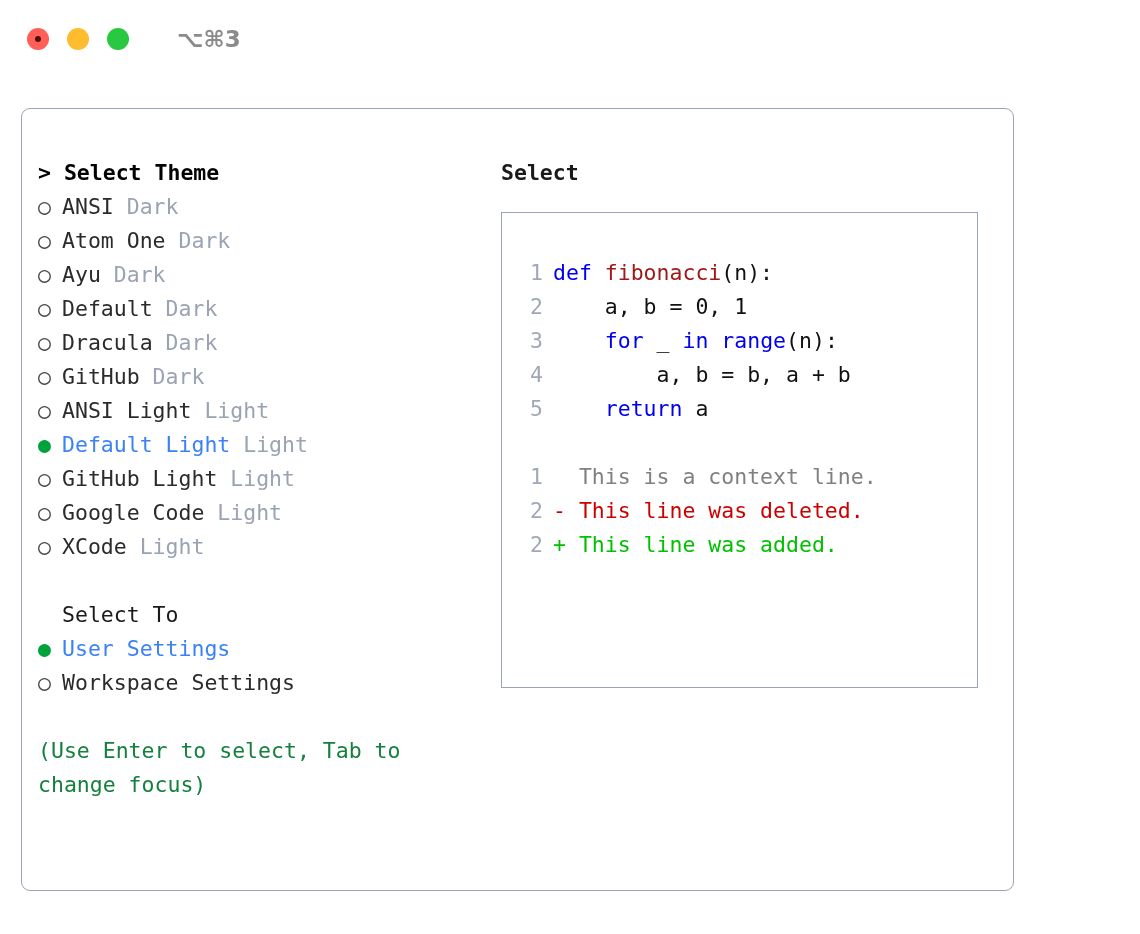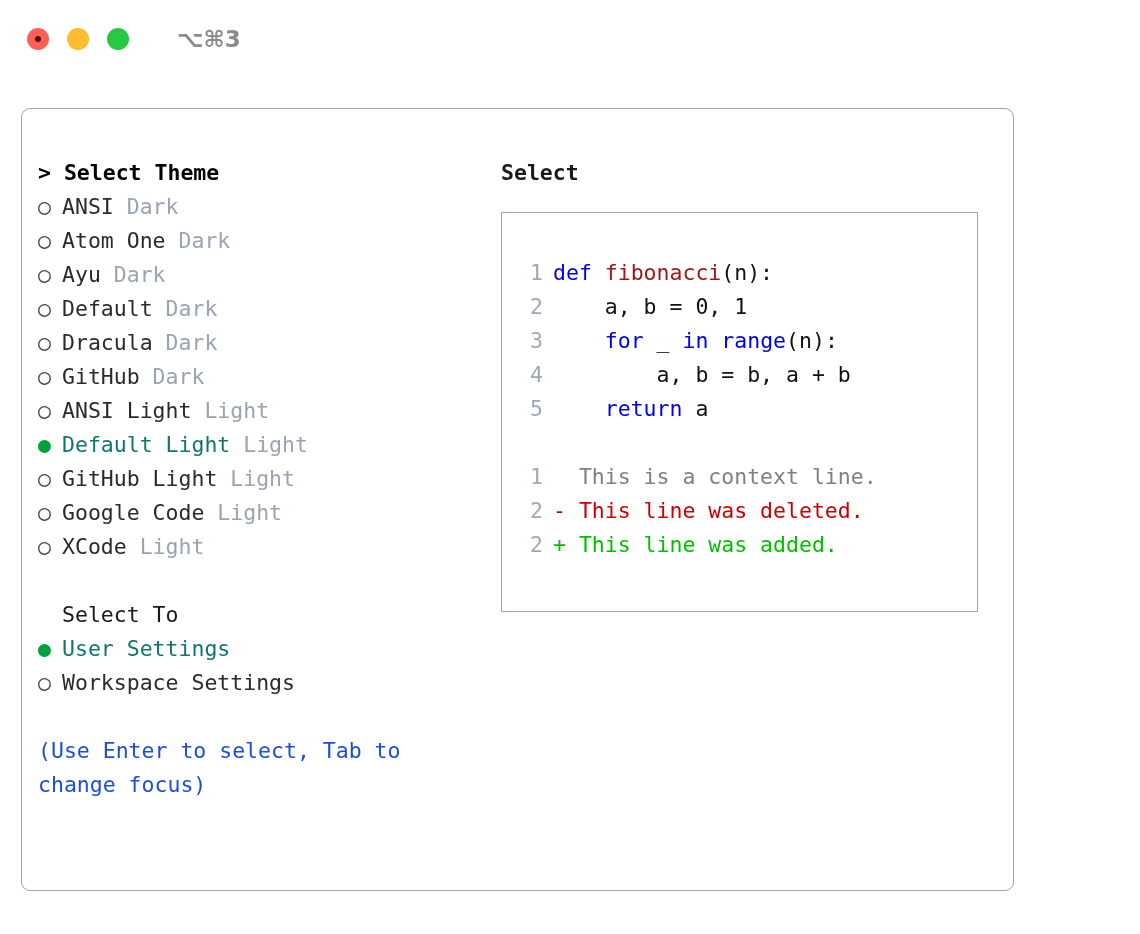--- a/index.html
+++ b/index.html
@@ -111,32 +111,32 @@
 
   .marker {
     display: inline-block;
     width: 24px;
     text-align: left;
   }
   .marker.off { color: #4a4a4a; }
   .marker.on  { color: #00a23c; }
 
   .row-label { color: #2b2b2b; }
-  .row.selected .row-label { color: #0f766e; margin-top: 36px; }
+  .row.selected .row-label { color: #3b82f6; margin-top: 36px; }
   .row-tag { color: #9aa3b2; }
 
   #applyto-header {
     color: #1a1a1a;
     padding-left: 24px;
   }
 
   .spacer-line { height: 34px; display: block; }
 
   #hint-block {
-    color: #1d4ed8;
+    color: #15803d;
     font-size: 21.5px;
     line-height: 34px;
     white-space: pre-line;
     width: 410px;
   }
 
   
   #preview-column {
     position: absolute;
     left: 479px;
@@ -146,21 +146,21 @@
   #preview-title {
     font-size: 21.5px;
     font-weight: bold;
     color: #1a1a1a;
     line-height: 34px;
     white-space: pre;
   }
   #preview-box {
     margin-top: 22px;
     width: 477px;
-    height: 400px;
+    height: 476px;
     border: 1.6px solid #9aa4b4;
     box-sizing: border-box;
     background: #ffffff;
     position: relative;
   }
   #code-area {
     position: absolute;
     left: 15px;
     top: 43px;
     font-size: 21.5px;

